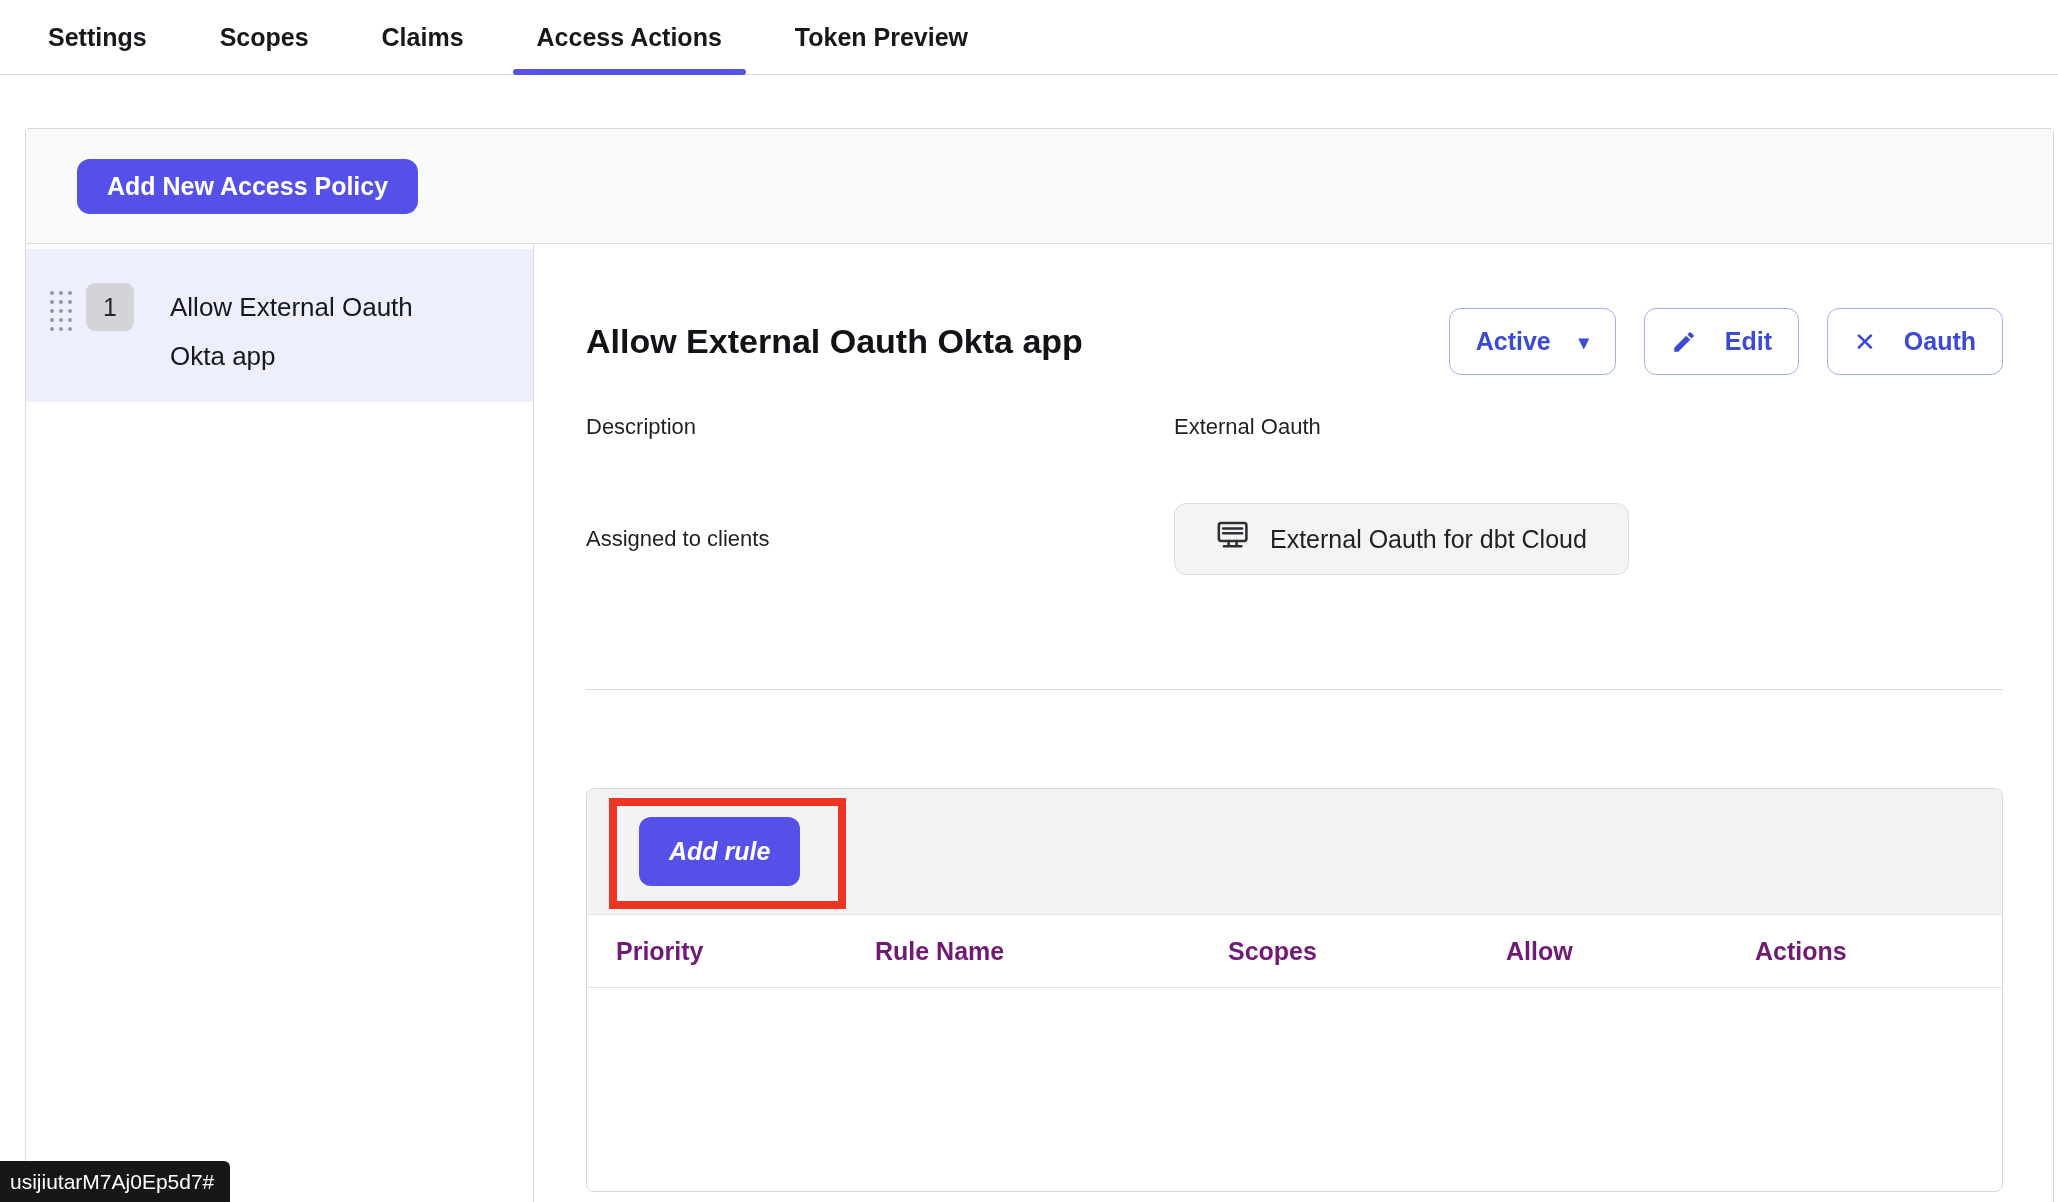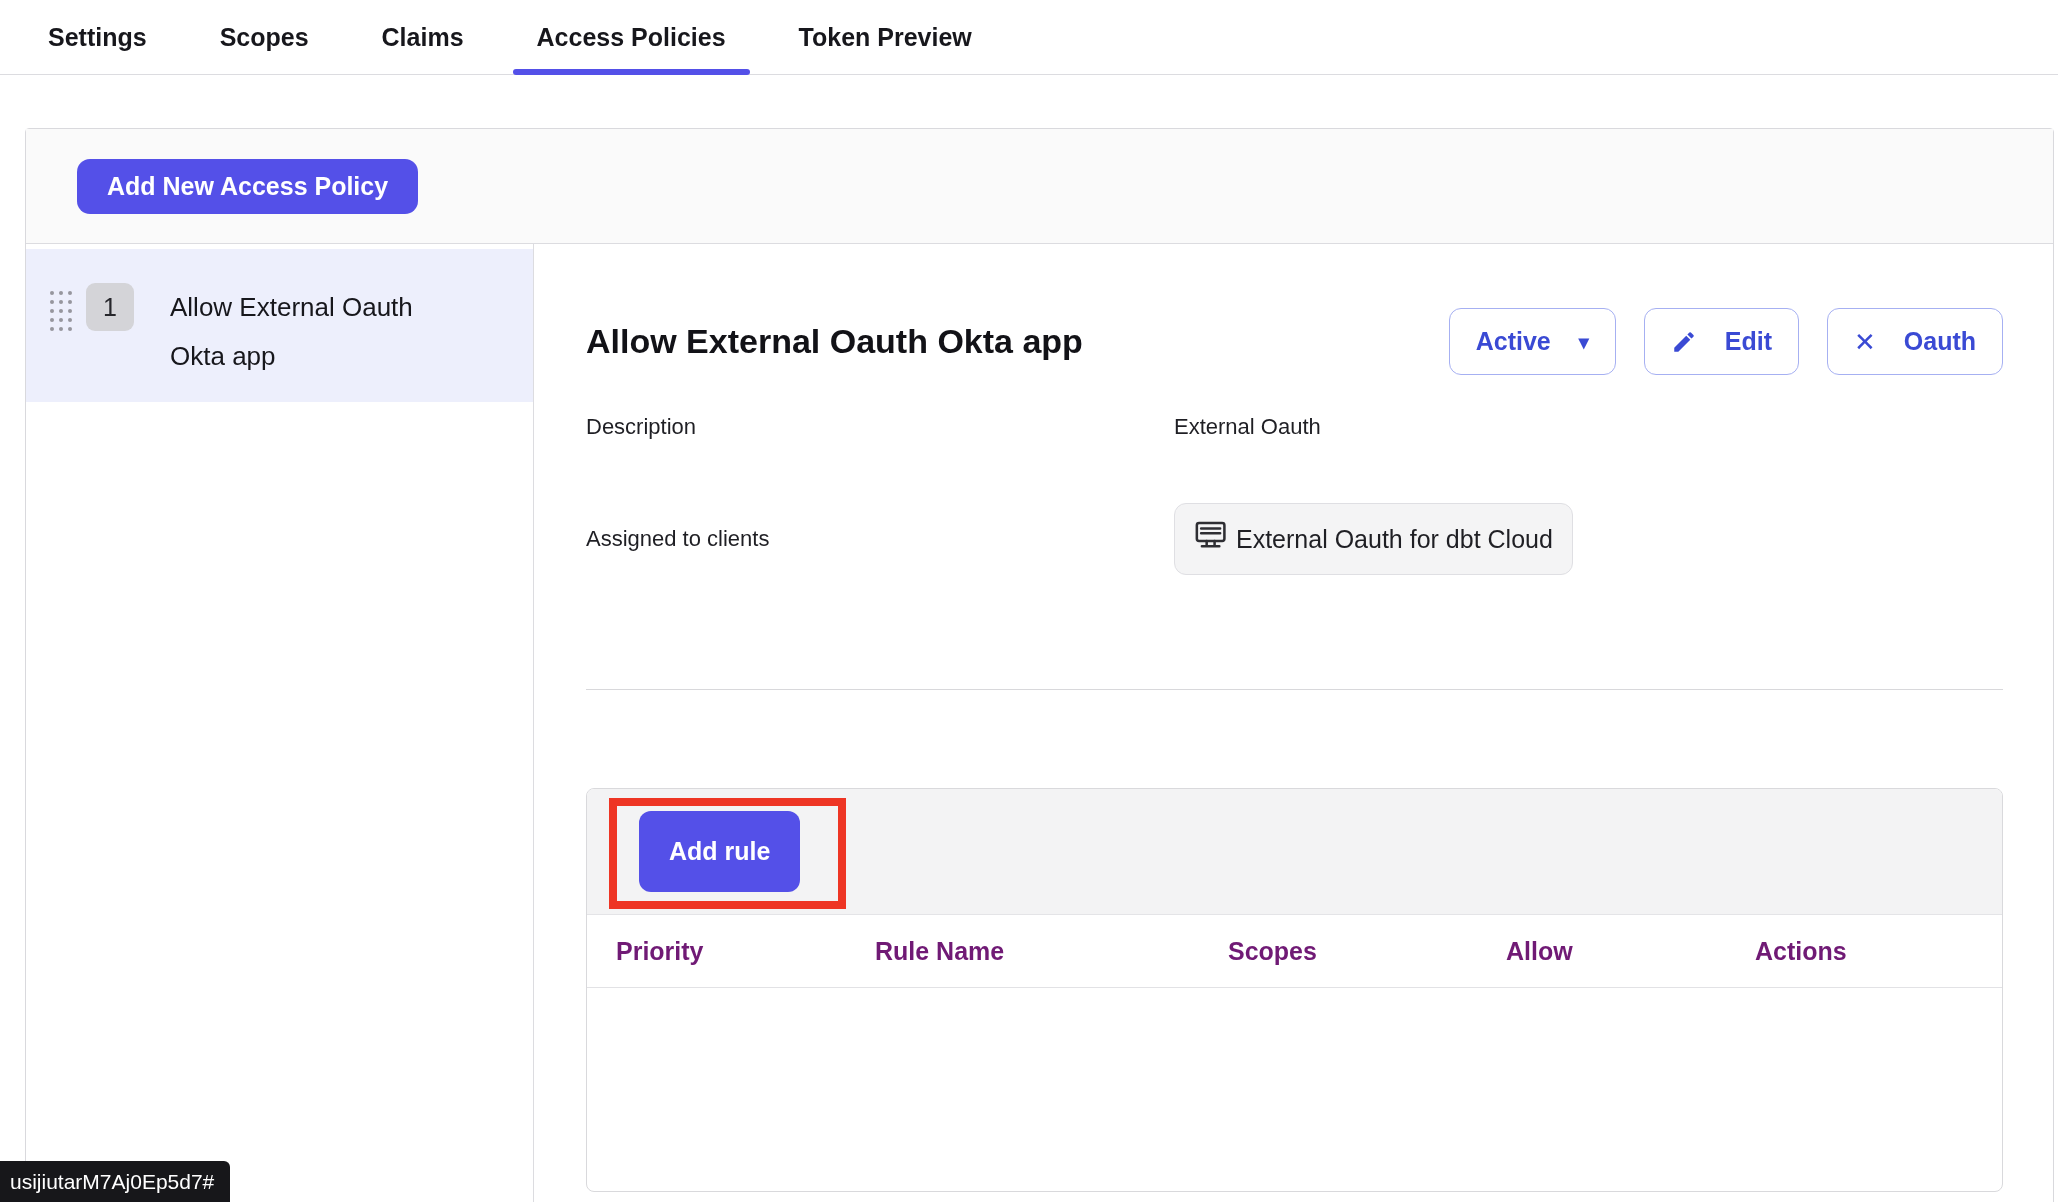--- a/index.html
+++ b/index.html
@@ -95,41 +95,41 @@
   }
   .btn-outline .glyph { font-size: 26px; line-height: 1; font-weight: 400; }
   .btn-outline .caret { font-size: 20px; }
   .btn-outline svg { display: block; }
 
   .fields { margin-top: 30px; }
   .frow { display: grid; grid-template-columns: 588px 1fr; align-items: center; min-height: 44px; }
   .frow + .frow { margin-top: 54px; min-height: 72px; }
   .flabel, .fvalue { font-size: 22px; color: #1f1f24; }
   .chip {
-    display: inline-flex; align-items: center; gap: 4px;
-    height: 72px; padding: 0 19px; width: fit-content;
+    display: inline-flex; align-items: center; gap: 16px;
+    height: 72px; padding: 0 41px; width: fit-content;
     background: #f4f4f5; border: 1px solid #dfdfe3; border-radius: 12px;
     font-size: 25px; color: #1f1f24; cursor: pointer;
   }
 
   .hdiv { border: none; border-top: 1px solid #d8d8db; margin: 114px 0 0 0; }
 
   
   .rules-panel {
     margin-top: 98px; height: 404px;
     border: 1px solid #d9d9dc; border-radius: 8px;
     position: relative; background: #fff;
   }
   .rules-head {
     height: 126px; background: #f3f3f4;
     border-bottom: 1px solid #e4e4e7;
     border-radius: 7px 7px 0 0;
     display: flex; align-items: center; padding-left: 52px;
   }
-  .rules-head .btn-primary { height: 81px; border-radius: 12px; }
+  .rules-head .btn-primary { height: 69px; border-radius: 12px; font-style: italic; }
   .red-box {
     position: absolute; left: 22px; top: 9px;
     width: 237px; height: 111px;
     border: 8px solid #ee3524;
     pointer-events: none;
   }
   .rules-cols {
     display: grid;
     grid-template-columns: 259px 353px 278px 249px 1fr;
     padding-left: 29px; height: 73px; align-items: center;
@@ -147,21 +147,21 @@
     white-space: nowrap;
   }
 </style>
 </head>
 <body>
 
 <nav class="tabbar">
   <div class="tab">Settings</div>
   <div class="tab">Scopes</div>
   <div class="tab">Claims</div>
-  <div class="tab active">Access Policies</div>
+  <div class="tab active">Access Actions</div>
   <div class="tab">Token Preview</div>
 </nav>
 
 <section class="panel">
 
   <div class="panel-header">
     <button class="btn-primary">Add New Access Policy</button>
   </div>
 
   <div class="panel-body">

